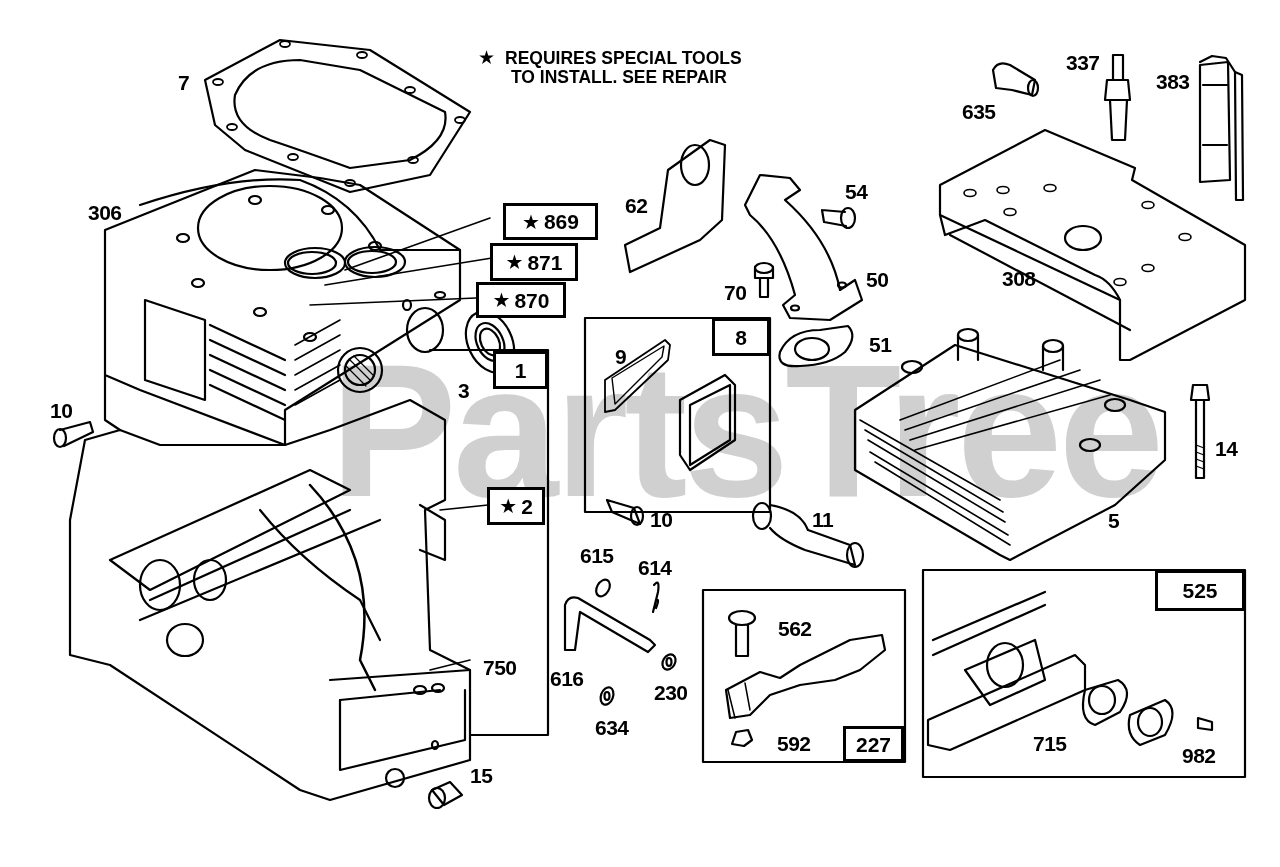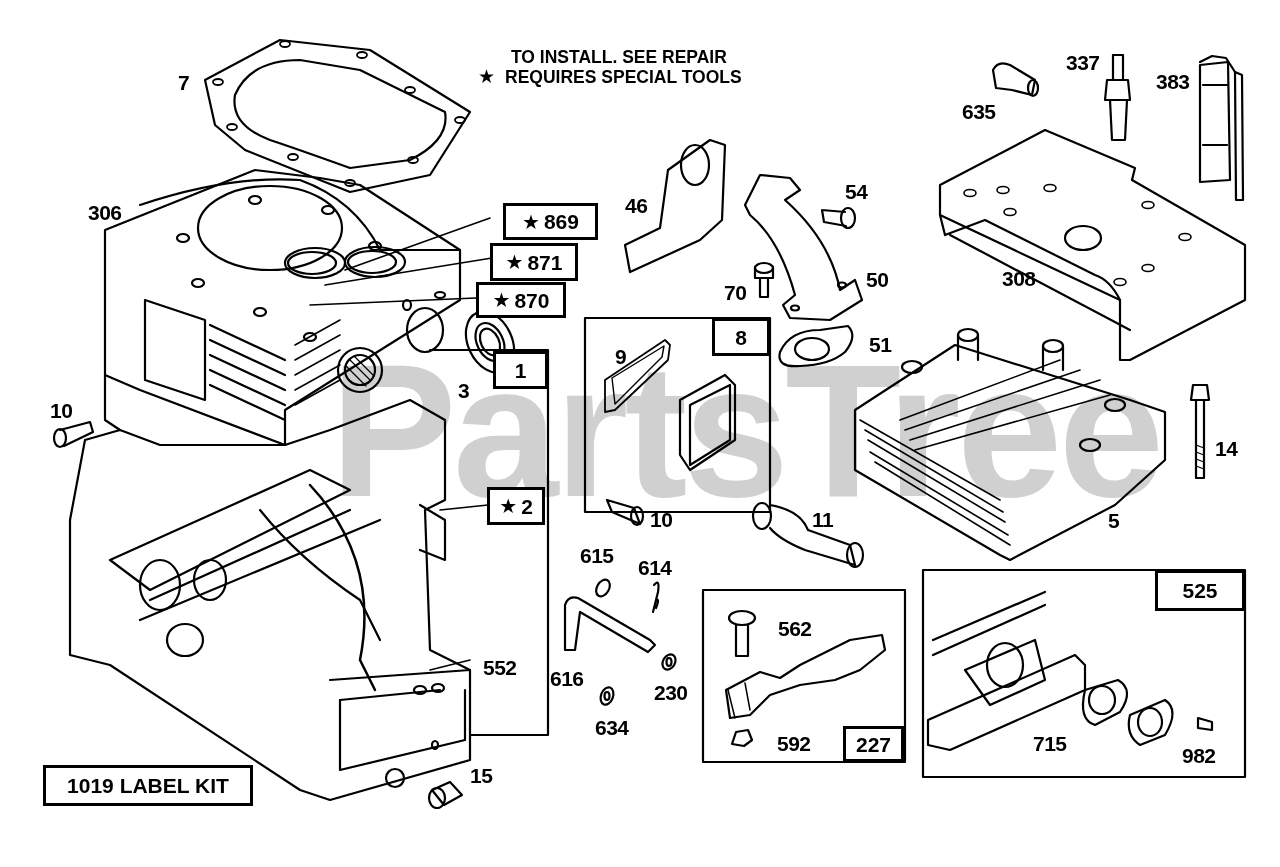--- a/index.html
+++ b/index.html
@@ -249,32 +249,32 @@
       <ellipse cx="1005" cy="665" rx="18" ry="22"></ellipse>
       <path d="M1085 690 L1118 680 Q1135 690 1120 712 L1095 725 Q1078 720 1085 690 Z"></path>
       <ellipse cx="1102" cy="700" rx="13" ry="14"></ellipse>
       <path d="M1130 715 L1165 700 Q1180 710 1165 735 L1140 745 Q1125 735 1130 715 Z"></path>
       <ellipse cx="1150" cy="722" rx="12" ry="14"></ellipse>
       <path d="M1198 718 L1212 722 L1212 730 L1198 728 Z"></path>
     </g>
   </svg>
 
   <div class="note">
+    <div class="row"><span class="star">★</span><span>REQUIRES SPECIAL TOOLS</span></div>
     <div class="row indent">TO INSTALL.  SEE REPAIR</div>
-    <div class="row"><span class="star">★</span><span>REQUIRES SPECIAL TOOLS</span></div>
   </div>
 
   <div class="lbl" style="left:178px;top:72px">7</div>
   <div class="lbl" style="left:88px;top:202px">306</div>
   <div class="lbl" style="left:50px;top:400px">10</div>
   <div class="lbl" style="left:458px;top:380px">3</div>
-  <div class="lbl" style="left:483px;top:657px">552</div>
+  <div class="lbl" style="left:483px;top:657px">750</div>
   <div class="lbl" style="left:470px;top:765px">15</div>
 
-  <div class="lbl" style="left:625px;top:195px">46</div>
+  <div class="lbl" style="left:625px;top:195px">62</div>
   <div class="lbl" style="left:724px;top:282px">70</div>
   <div class="lbl" style="left:845px;top:181px">54</div>
   <div class="lbl" style="left:866px;top:269px">50</div>
   <div class="lbl" style="left:869px;top:334px">51</div>
   <div class="lbl" style="left:615px;top:346px">9</div>
 
   <div class="lbl" style="left:650px;top:509px">10</div>
   <div class="lbl" style="left:812px;top:509px">11</div>
   <div class="lbl" style="left:580px;top:545px">615</div>
   <div class="lbl" style="left:638px;top:557px">614</div>
@@ -306,15 +306,14 @@
       <span>870</span>
   </div>
   <div class="boxlbl" style="left:493px;top:351px;width:55px;height:38px">1</div>
   <div class="boxlbl" style="left:487px;top:487px;width:58px;height:38px">
     <span class="star">★</span>
       <span>2</span>
   </div>
   <div class="boxlbl" style="left:712px;top:318px;width:58px;height:38px">8</div>
   <div class="boxlbl" style="left:843px;top:726px;width:61px;height:36px">227</div>
   <div class="boxlbl" style="left:1155px;top:570px;width:90px;height:41px">525</div>
-  <div class="boxlbl" style="left:43px;top:765px;width:210px;height:41px">1019 LABEL KIT</div>
 
 </div>
 
 </body></html>

